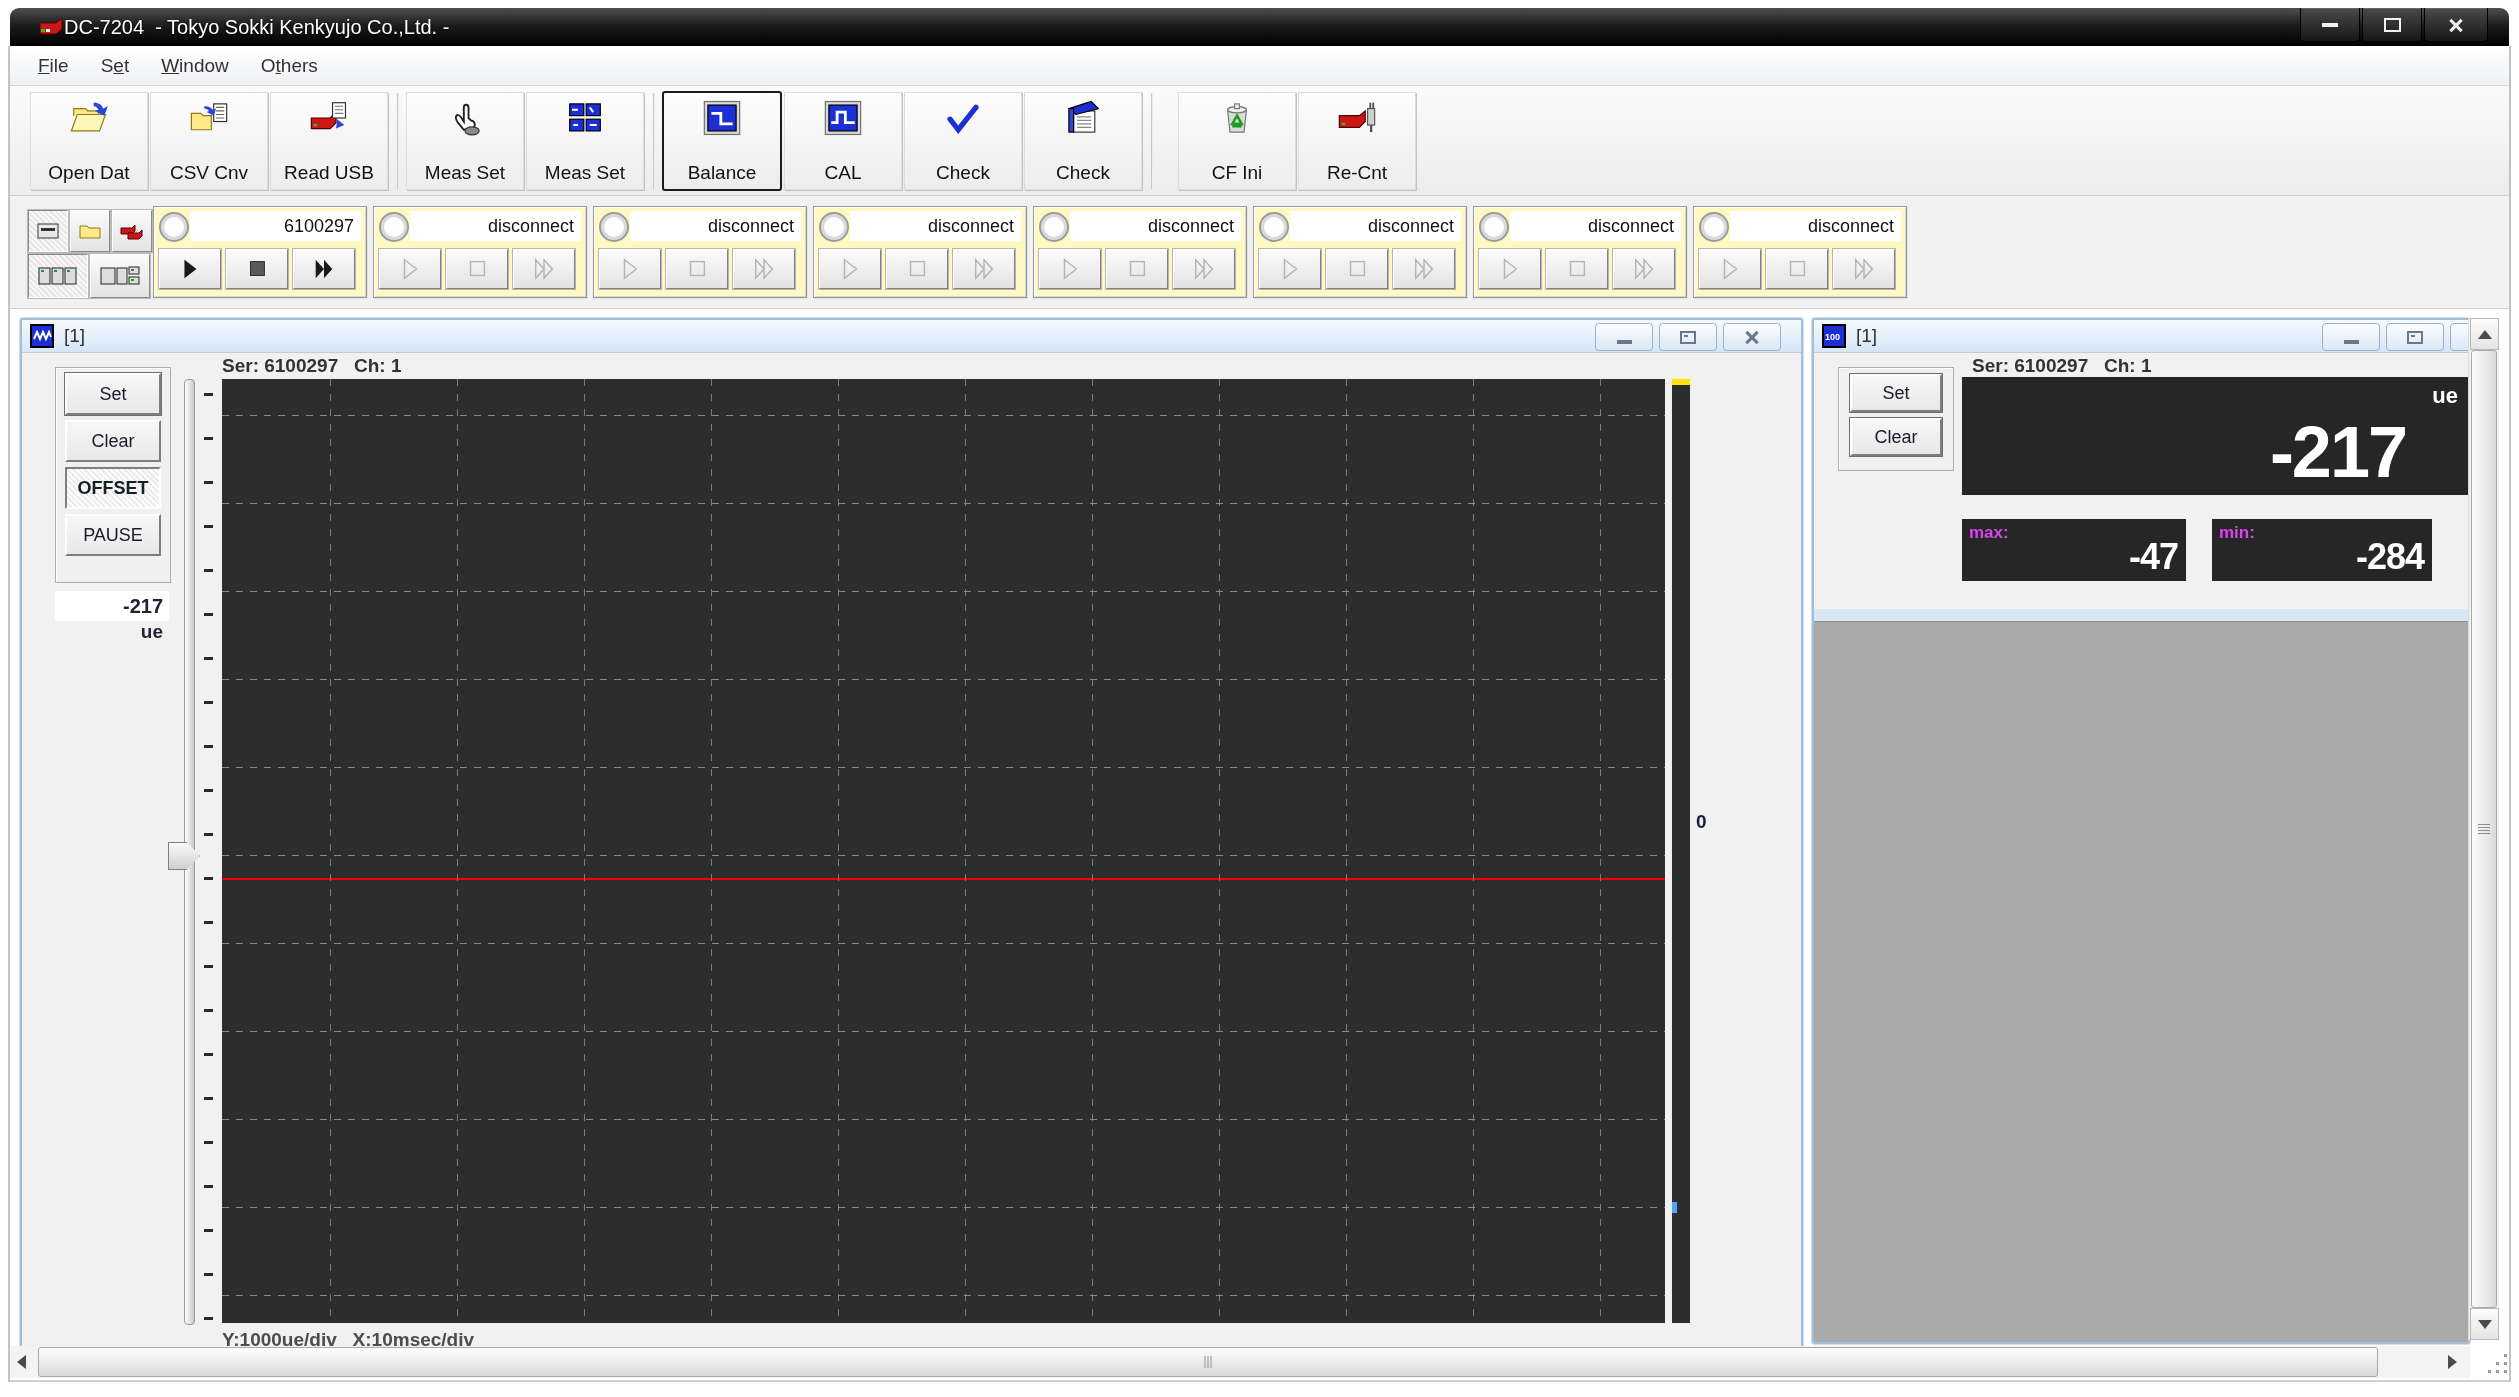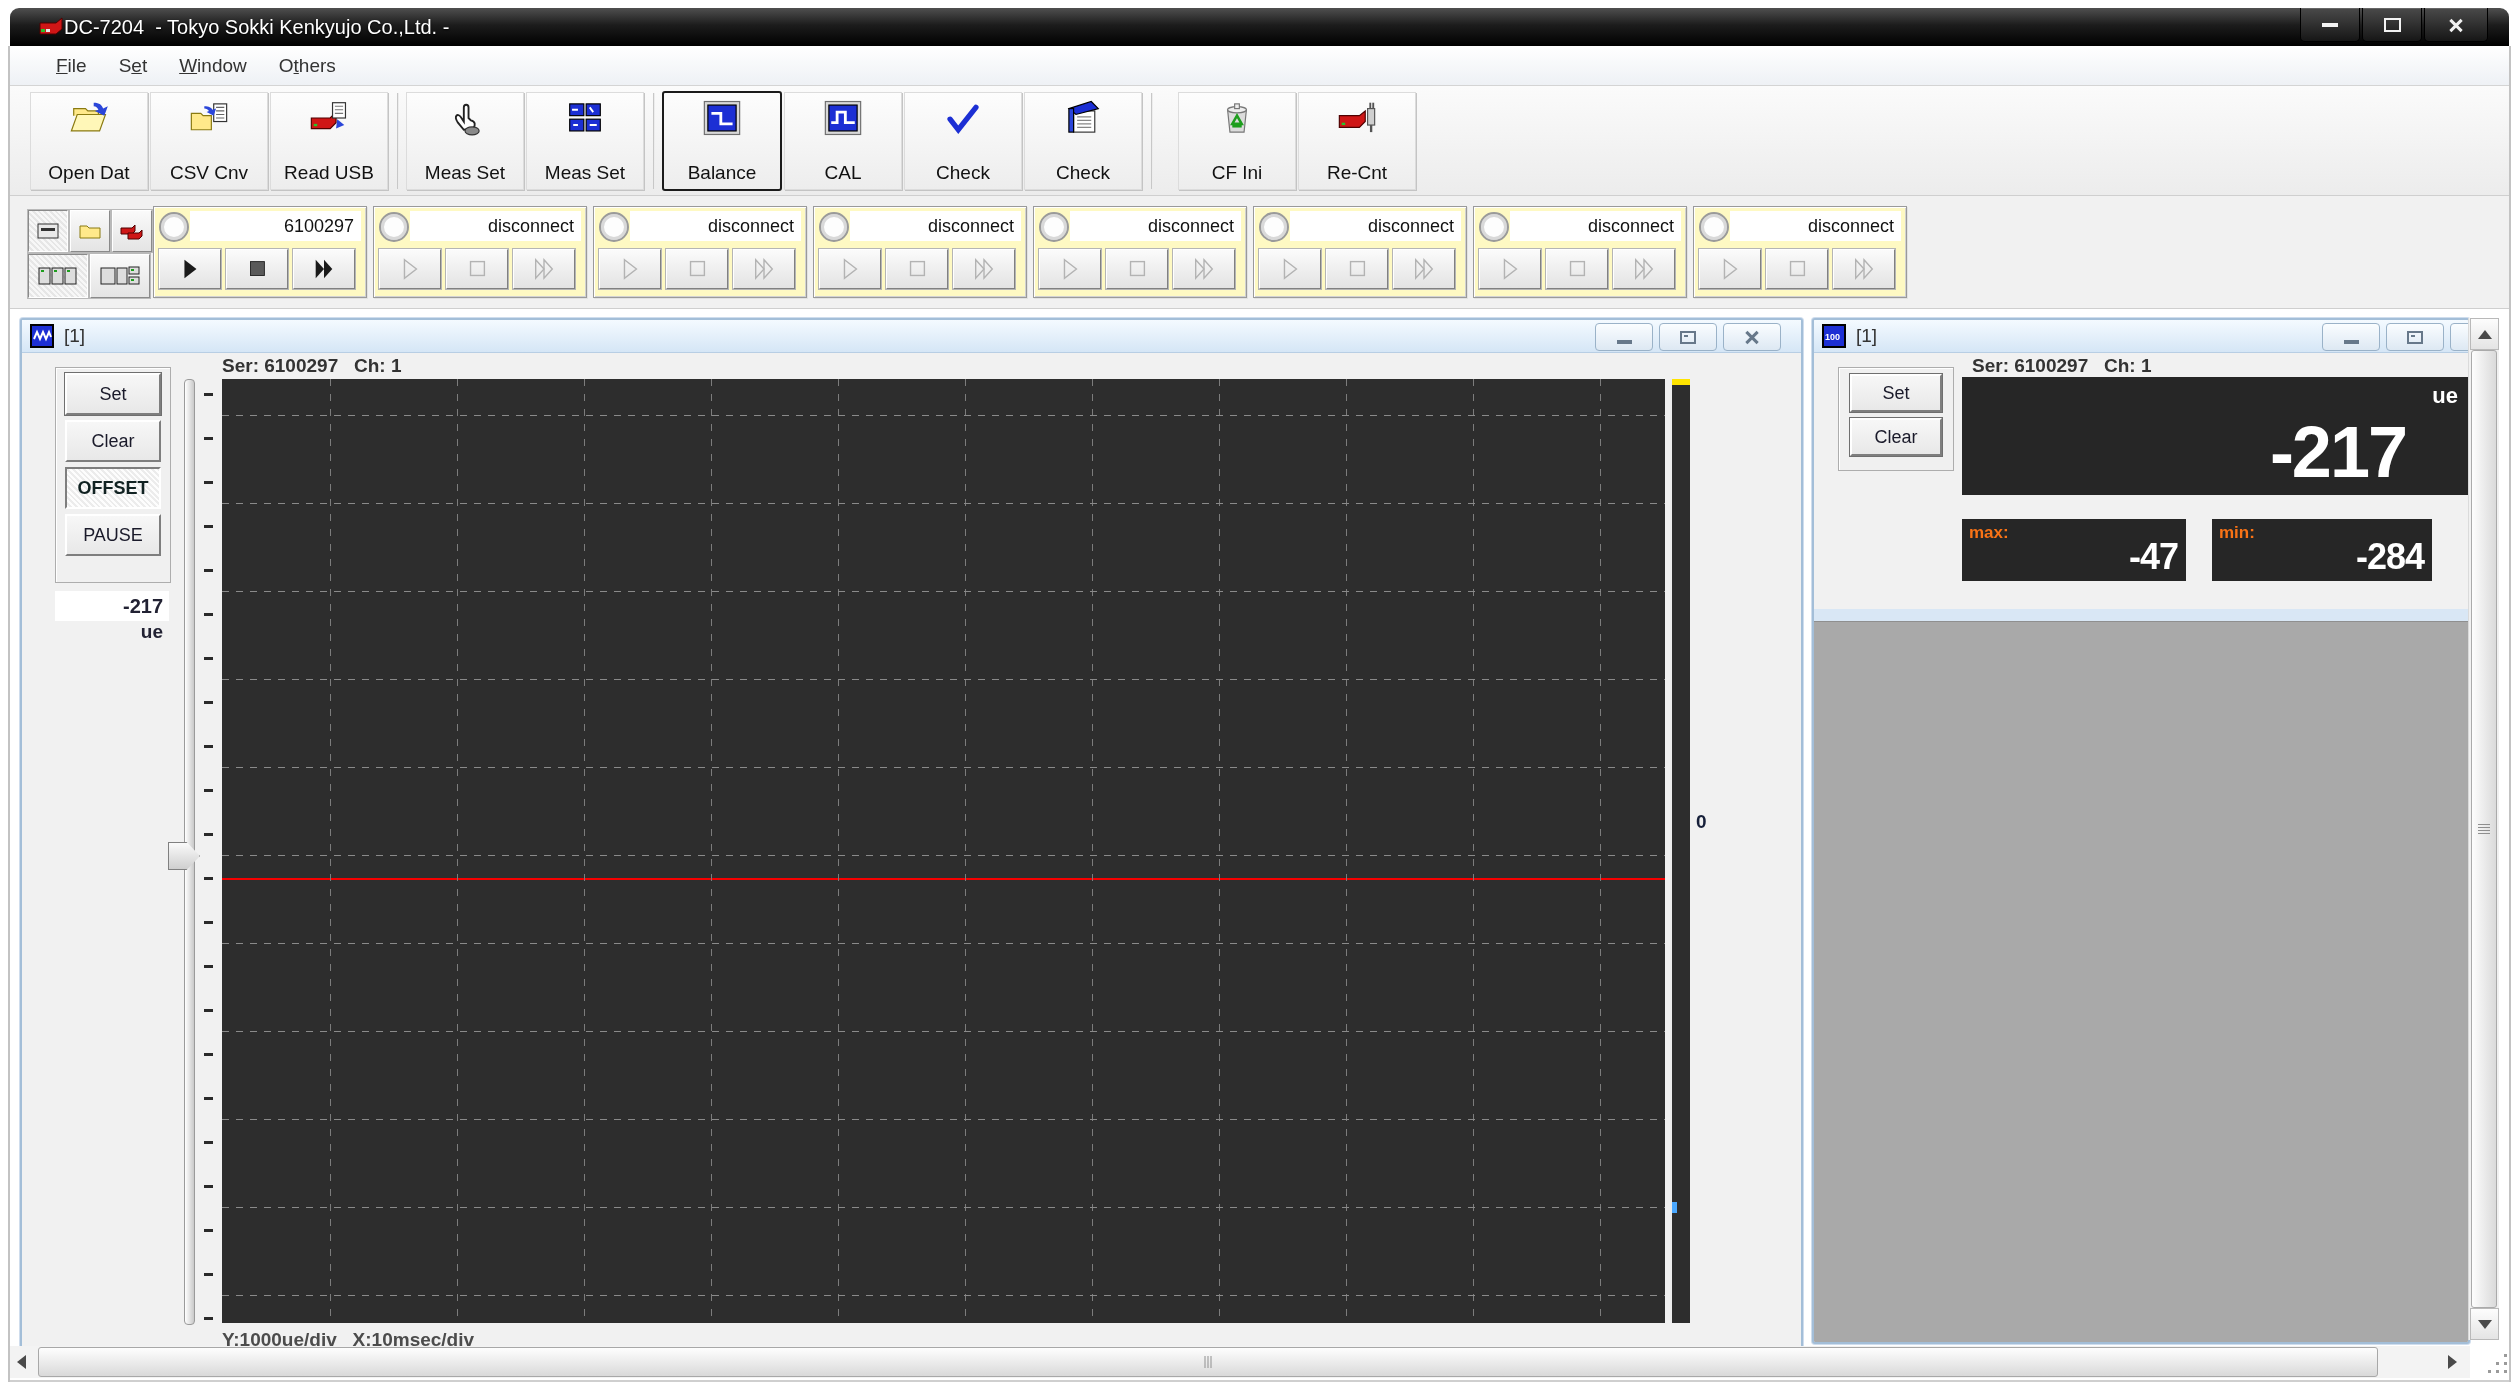--- a/index.html
+++ b/index.html
@@ -16,21 +16,21 @@
     border:1px solid #000;border-top:none;border-radius:0 0 5px 5px;
     display:flex;align-items:center;justify-content:center;box-shadow:inset 0 1px 0 #666;}
   .cap .bar{width:16px;height:4px;background:#f2f2f2;}
   .cap .box{width:13px;height:10px;border:2px solid #f2f2f2;}
   .xw{position:relative;width:18px;height:18px;}
   .xw i{position:absolute;left:1px;top:8px;width:16px;height:3px;background:#f2f2f2;}
   .xw i:first-child{transform:rotate(45deg);} .xw i:last-child{transform:rotate(-45deg);}
 
   
   #menubar{left:10px;top:46px;width:2499px;height:40px;border-bottom:1px solid #d4d4d4;
-    background:linear-gradient(180deg,#ffffff,#eef1f5);display:flex;align-items:center;padding-left:30px;box-sizing:border-box;}
+    background:linear-gradient(180deg,#ffffff,#eef1f5);display:flex;align-items:center;padding-left:12px;box-sizing:border-box;}
   .menu-item{font-size:19px;color:#333;padding:0 16px;line-height:38px;cursor:default;}
   .mn{text-decoration:underline;}
 
   
   #toolbar{left:10px;top:86px;width:2499px;height:110px;border-bottom:1px solid #cfcfcf;
     background:linear-gradient(180deg,#fbfbfb,#ececec);display:flex;align-items:center;padding-left:20px;box-sizing:border-box;}
   .tbtn{width:116px;height:96px;display:flex;flex-direction:column;align-items:center;justify-content:center;gap:24px;
     background:linear-gradient(180deg,#fdfdfd,#ededed);border:1px solid #dcdcdc;box-shadow:1px 1px 0 #c4c4c4;margin-right:2px;}
   .tbtn.active{border:2px solid #1b1b1b;border-radius:3px;box-shadow:none;}
   .tlbl{font-size:19px;color:#111;}
@@ -112,21 +112,21 @@
 
   
   #dctrlbox{left:24px;top:14px;width:114px;height:102px;border:1px solid #adadad;background:#f0f0f0;
     box-shadow:inset 1px 1px 0 #fff;}
   #dctrlbox .btn3d{width:92px;height:38px;margin:6px auto 0 auto;}
   .darkbox{background:#262626;position:absolute;}
   #dig-main{left:148px;top:24px;width:506px;height:118px;}
   #dig-value{position:absolute;right:62px;bottom:2px;font-size:72px;font-weight:bold;color:#fff;letter-spacing:-2px;}
   #dig-unit{position:absolute;right:10px;top:6px;font-size:22px;font-weight:bold;color:#fff;}
   .mmbox{height:62px;}
-  .mm-label{position:absolute;left:7px;top:4px;font-size:17px;font-weight:bold;color:#f97316;}
+  .mm-label{position:absolute;left:7px;top:4px;font-size:17px;font-weight:bold;color:#d946ef;}
   .mm-value{position:absolute;right:8px;bottom:3px;font-size:36px;font-weight:bold;color:#fff;letter-spacing:-1px;}
   #divider{left:0;top:256px;width:100%;height:12px;background:#d9e7f5;}
   #grayarea{left:0;top:268px;width:100%;bottom:0;background:#a9a9a9;border-top:1px solid #8f8f8f;}
 
   
   .sbtn{background:linear-gradient(180deg,#fdfdfd,#e4e4e4);border:1px solid #b9b9b9;
     display:flex;align-items:center;justify-content:center;}
   .tri{width:0;height:0;border-style:solid;}
   .tri.up{border-width:0 7px 9px 7px;border-color:transparent transparent #4a4a4a transparent;}
   .tri.down{border-width:9px 7px 0 7px;border-color:#4a4a4a transparent transparent transparent;}

